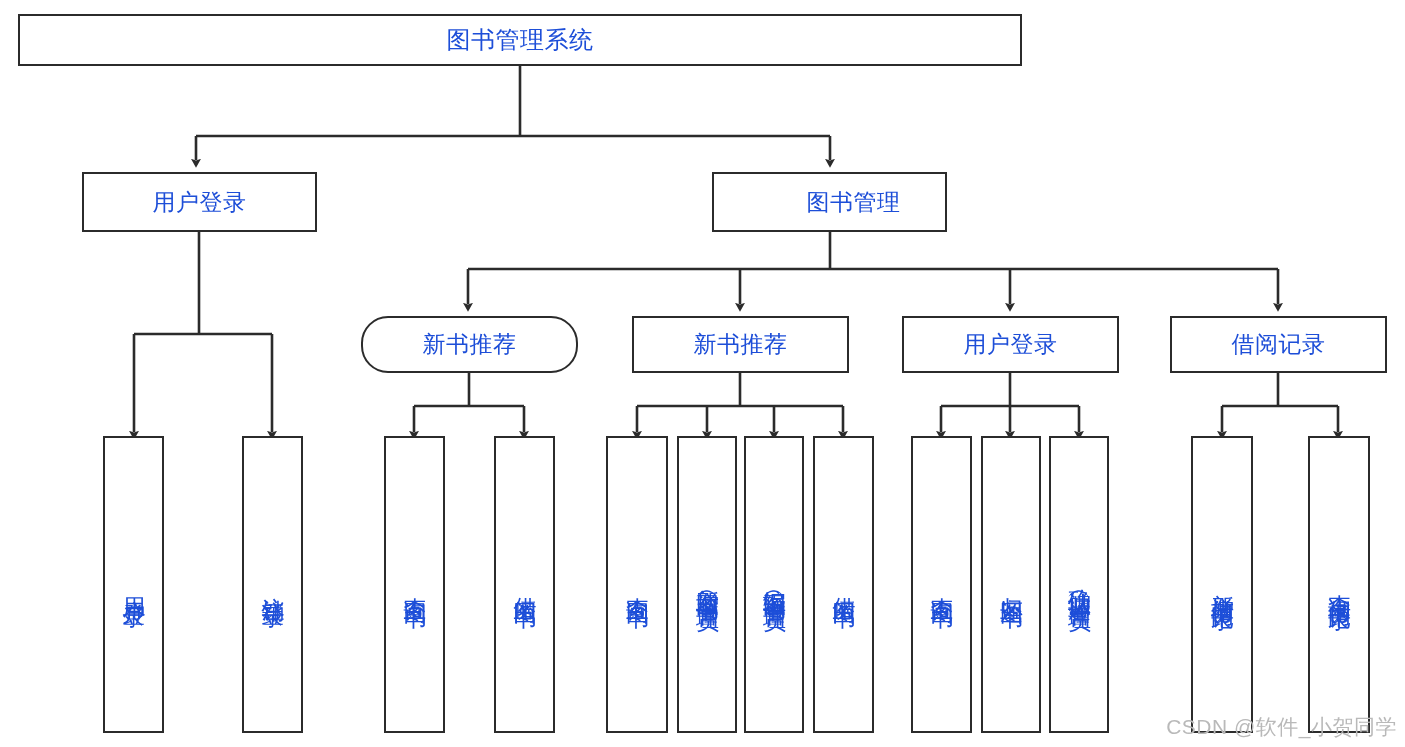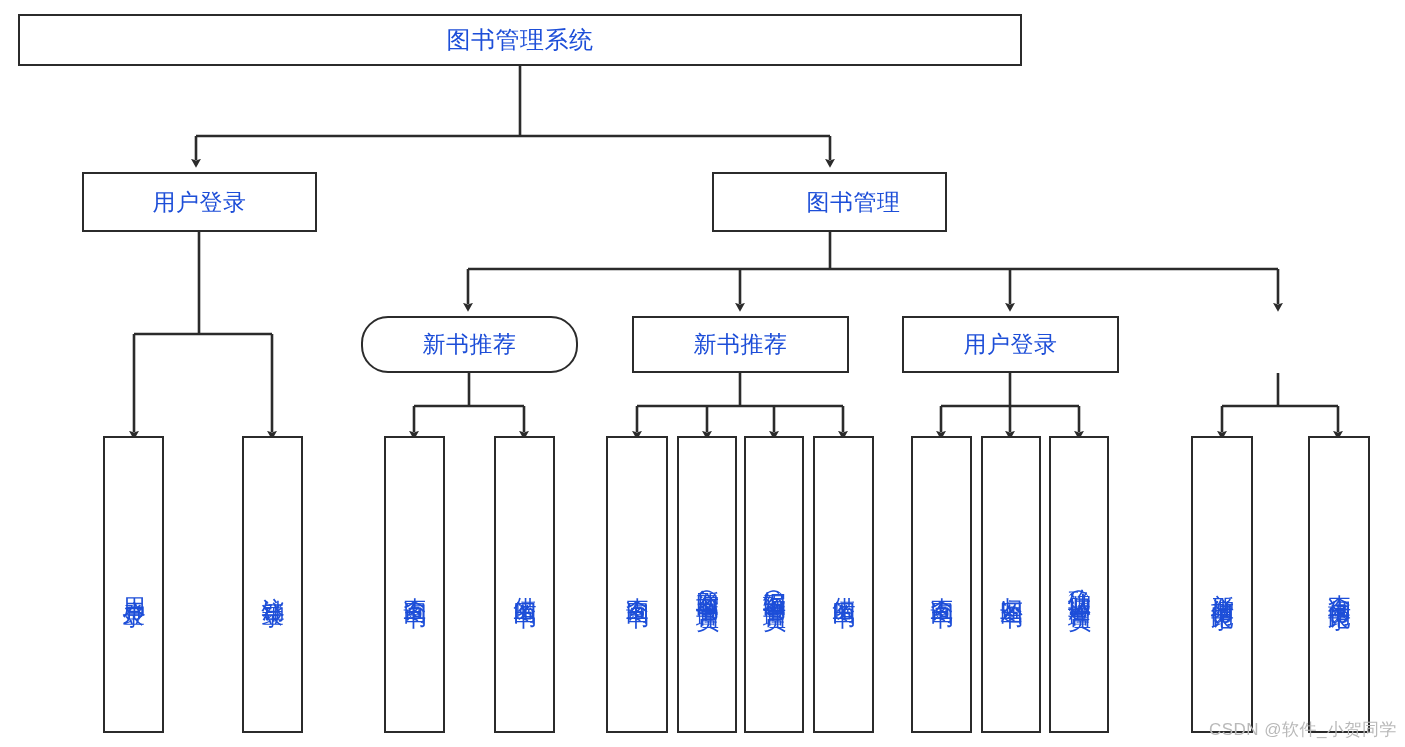--- a/index.html
+++ b/index.html
@@ -60,21 +60,21 @@
     text-orientation: upright;
     font-size: 23px;
     line-height: 1.12;
     letter-spacing: 3px;
     text-align: center;
   }
   #watermark {
     position: absolute;
     right: 8px;
     bottom: 6px;
-    font-size: 17px;
+    font-size: 21px;
     color: #b9b9b9;
     letter-spacing: 0.5px;
     white-space: nowrap;
     user-select: none;
   }
 </style>
 </head>
 <body>
 
 <div id="diagram-root">
@@ -146,20 +146,23 @@
 
   <div class="node horiz" style="left:361px; top:316px; width:217px; height:57px;border-radius:27px;">
     <span class="node-label">新书推荐</span>
   </div>
   <div class="node horiz" style="left:632px; top:316px; width:217px; height:57px;">
     <span class="node-label">新书推荐</span>
   </div>
   <div class="node horiz" style="left:902px; top:316px; width:217px; height:57px;">
     <span class="node-label">用户登录</span>
   </div>
+  <div class="node horiz" style="left:1170px; top:316px; width:217px; height:57px;">
+    <span class="node-label">借阅记录</span>
+  </div>
 
   <div class="node vert" style="left:103px; top:436px; width:61px; height:297px;">
     <span class="node-label">用户登录</span>
   </div>
   <div class="node vert" style="left:242px; top:436px; width:61px; height:297px;">
     <span class="node-label">注销登录</span>
   </div>
 
   <div class="node vert" style="left:384px; top:436px; width:61px; height:297px;">
     <span class="node-label">查询图书</span>

